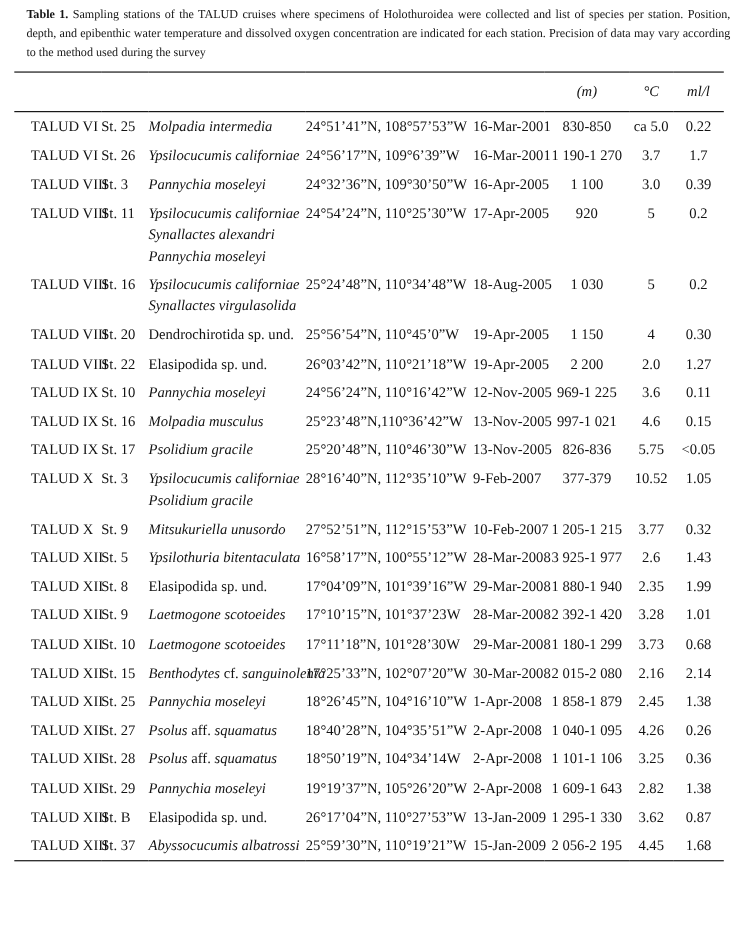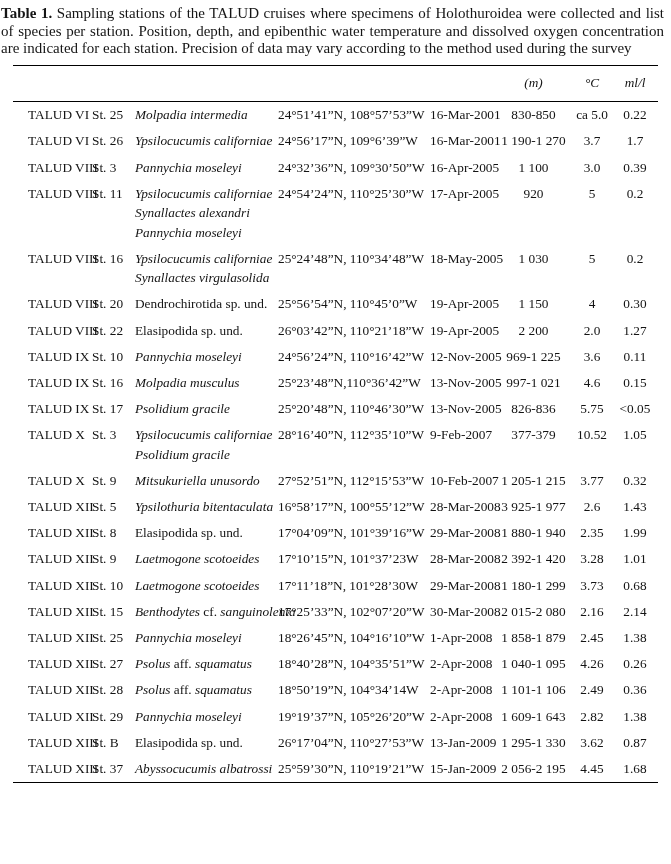--- a/index.html
+++ b/index.html
@@ -1,21 +1,21 @@
 <!DOCTYPE html>
 <html><head>
 <meta charset="utf-8">
 <style>
   html,body{margin:0;padding:0;background:#ffffff;}
   .page{
     position:relative;width:671px;height:864px;background:#fff;
     font-family:"Liberation Serif", serif;color:#131313;overflow:hidden;
   }
   .caption{
-    margin:5px 7px 7px 1px;font-size:15px;line-height:17.6px;
+    margin:5px 7px 7px 24px;font-size:11px;line-height:17.6px;
     text-align:justify;color:#151515;
   }
   .caption .cap-label{font-weight:bold;}
   table.stations{
     border-collapse:collapse;table-layout:fixed;width:645px;margin-left:13px;
     font-size:13.3px;border-top:1.8px solid #000;border-bottom:1.8px solid #000;
   }
   col.c0{width:79px}col.c1{width:43px}col.c2{width:143px}col.c3{width:152px}
   col.c4{width:65px}col.c5{width:77px}col.c6{width:40px}col.c7{width:46px}
   thead{border-bottom:1.3px solid #000;}
@@ -115,21 +115,21 @@
           <td class="c7">0.2</td>
         </tr>
         <tr>
           <td class="c0">TALUD VIII</td>
           <td class="c1">St. 16</td>
           <td class="c2">
             <div><i>Ypsilocucumis californiae</i></div>
             <div><i>Synallactes virgulasolida</i></div>
           </td>
           <td class="c3">25°24’48”N, 110°34’48”W</td>
-          <td class="c4">18-May-2005</td>
+          <td class="c4">18-Aug-2005</td>
           <td class="c5">1 030</td>
           <td class="c6">5</td>
           <td class="c7">0.2</td>
         </tr>
         <tr>
           <td class="c0">TALUD VIII</td>
           <td class="c1">St. 20</td>
           <td class="c2">
             <div><span>Dendrochirotida sp. und.</span></div>
           </td>
@@ -298,21 +298,21 @@
         </tr>
         <tr>
           <td class="c0">TALUD XII</td>
           <td class="c1">St. 28</td>
           <td class="c2">
             <div><i>Psolus</i><span> aff. </span><i>squamatus</i></div>
           </td>
           <td class="c3">18°50’19”N, 104°34’14W</td>
           <td class="c4">2-Apr-2008</td>
           <td class="c5">1 101-1 106</td>
-          <td class="c6">2.49</td>
+          <td class="c6">3.25</td>
           <td class="c7">0.36</td>
         </tr>
         <tr>
           <td class="c0">TALUD XII</td>
           <td class="c1">St. 29</td>
           <td class="c2">
             <div><i>Pannychia moseleyi</i></div>
           </td>
           <td class="c3">19°19’37”N, 105°26’20”W</td>
           <td class="c4">2-Apr-2008</td>

